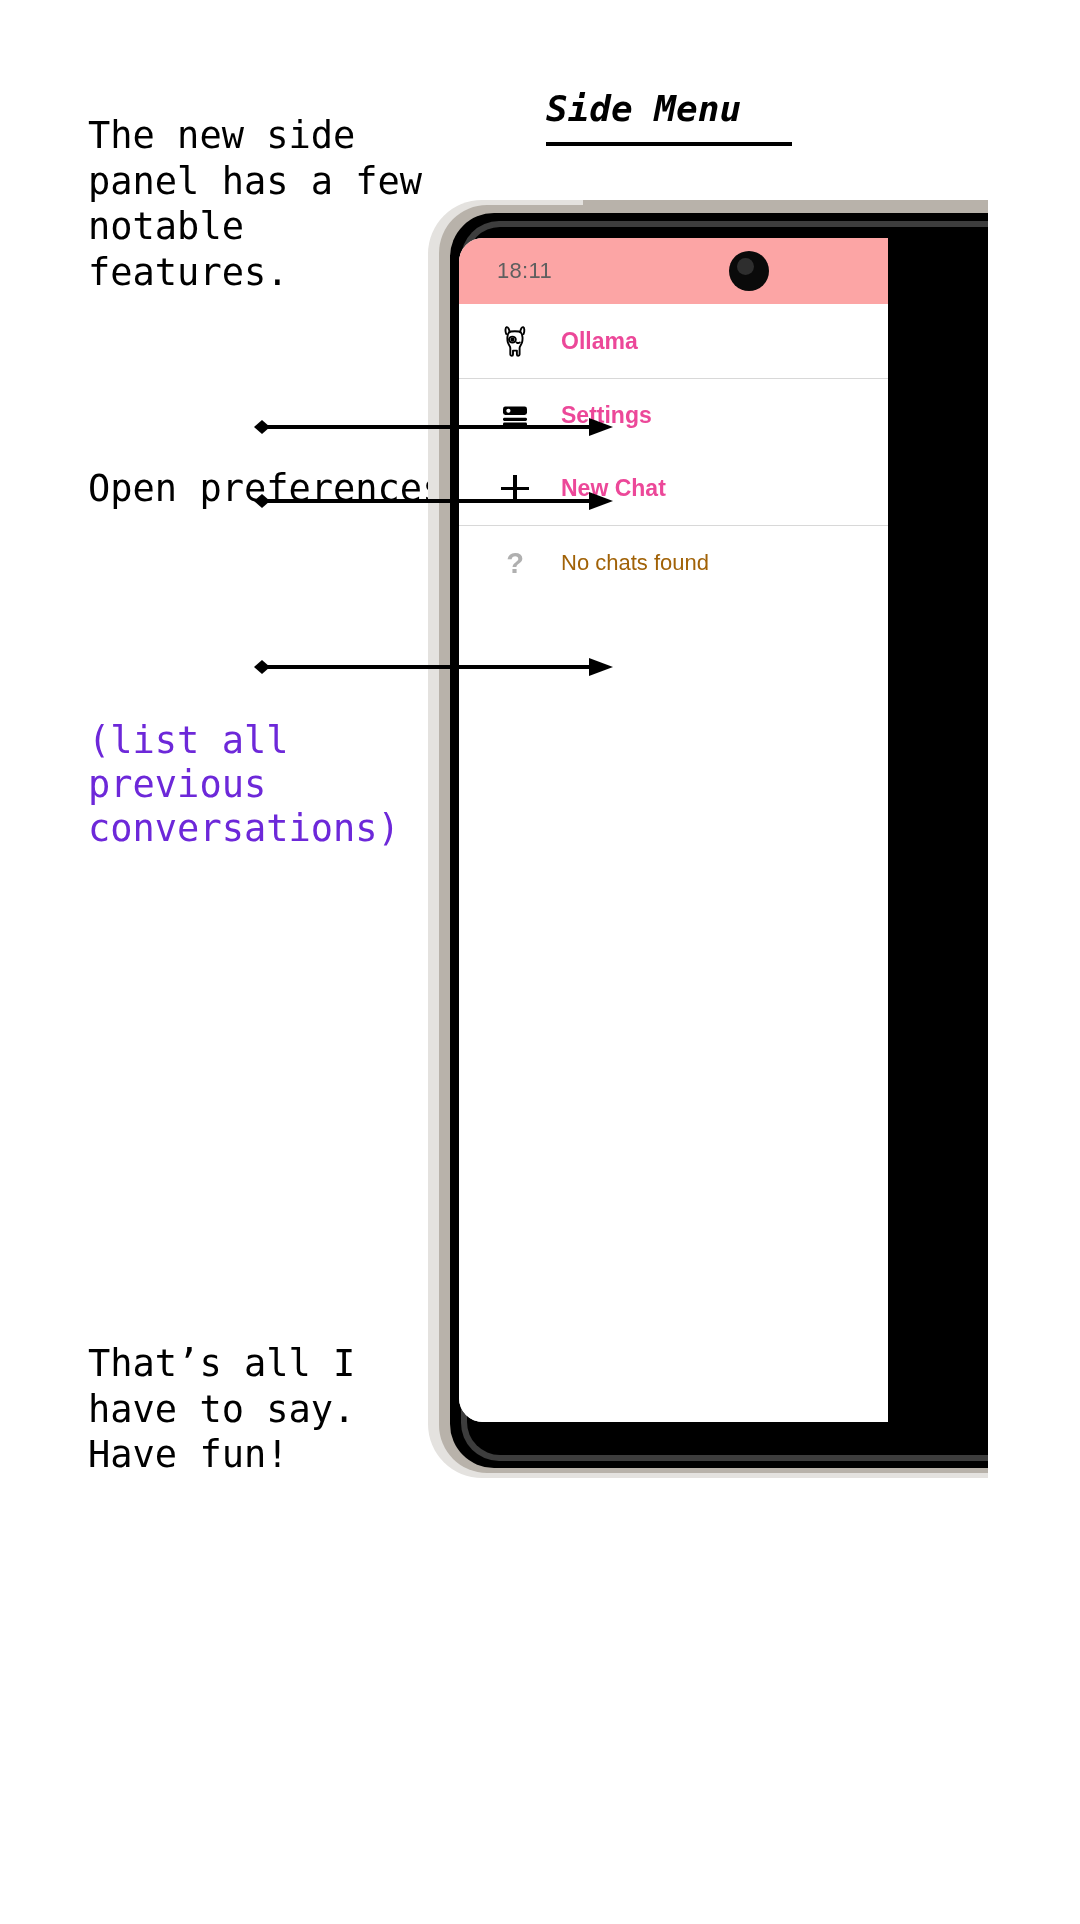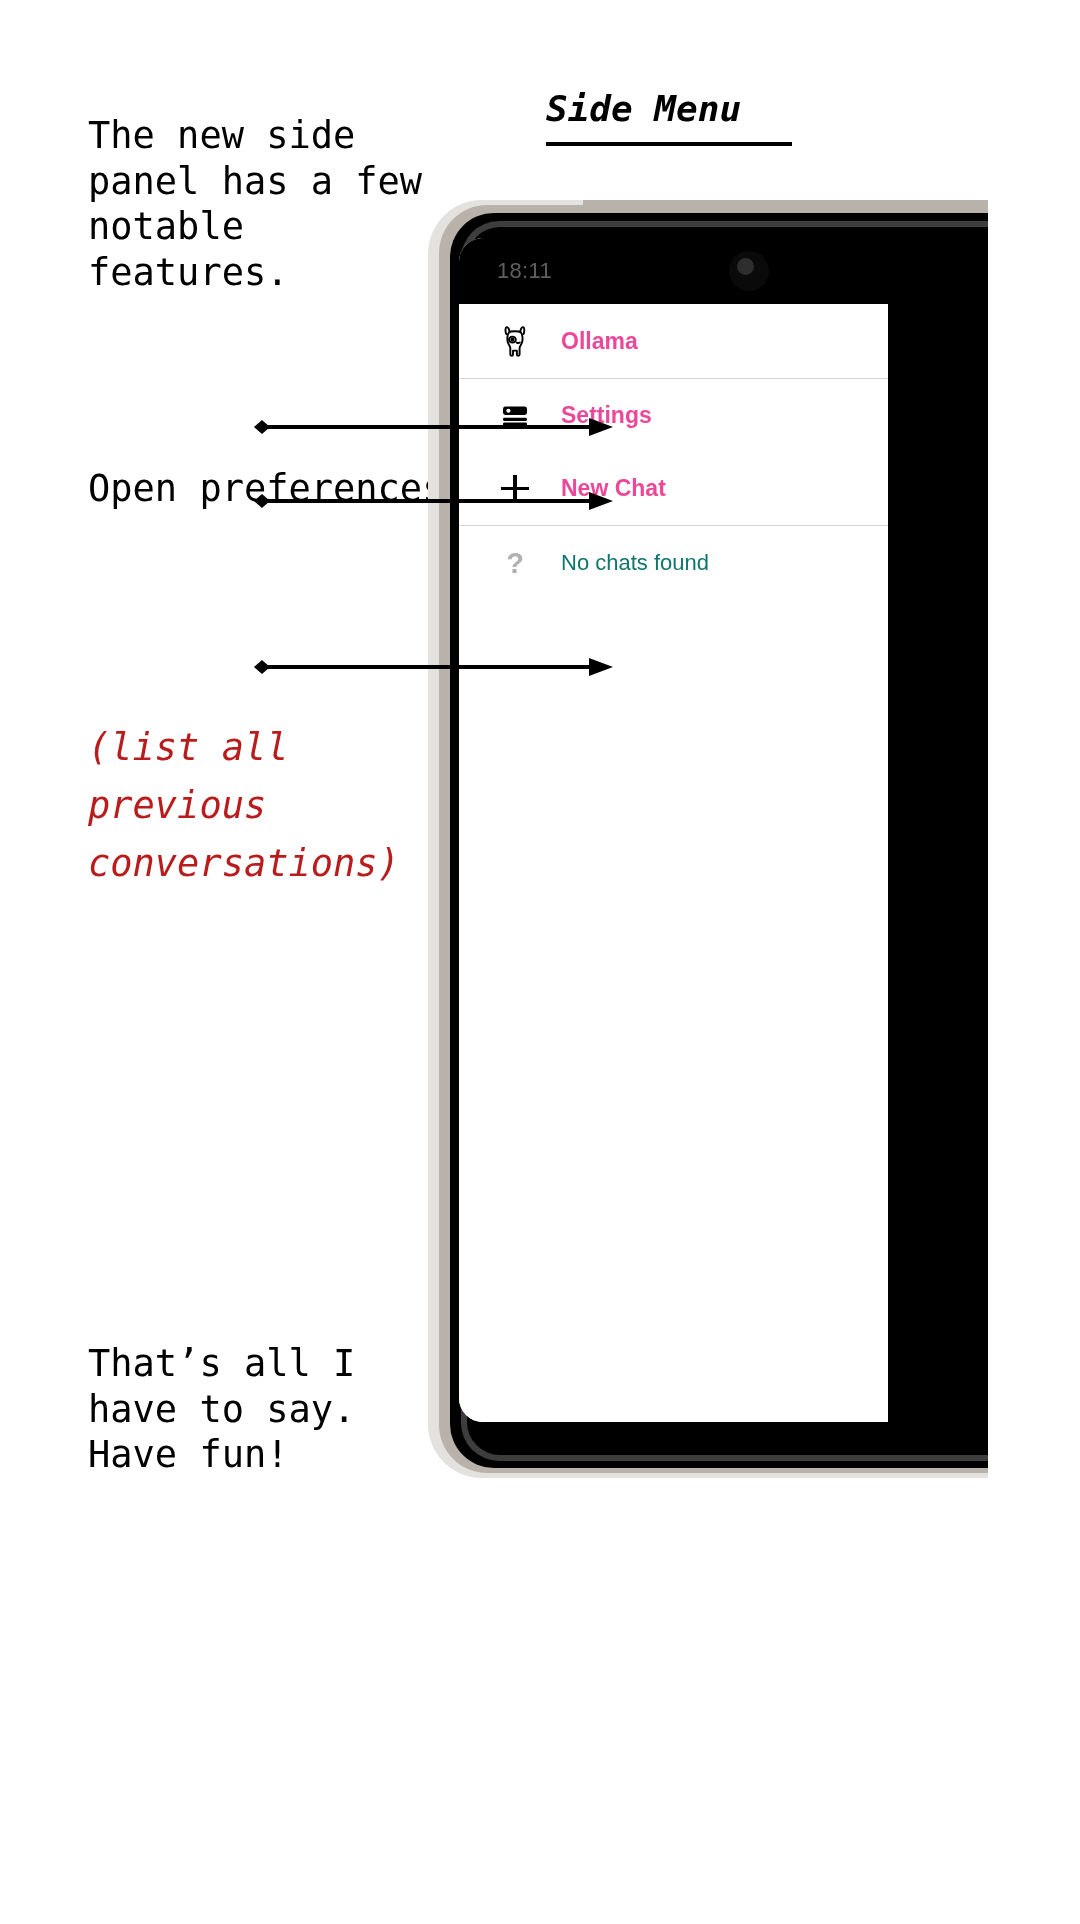--- a/index.html
+++ b/index.html
@@ -41,23 +41,22 @@
     font-family: "DejaVu Sans Mono", monospace;
     font-size: 37px;
     line-height: 45.5px;
     color: #000;
     white-space: pre;
   }
   .anno-sub {
     position: absolute;
     font-family: "DejaVu Sans Mono", monospace;
     font-size: 37px;
-    line-height: 58px;
-    font-style: italic;
-    color: #b91c1c;
+    line-height: 44px;
+    color: #6d28d9;
     white-space: pre;
   }
 
   #anno-intro  { left: 88px; top: 89px;   width: 380px; margin-top: 24px; }
   #anno-new    { left: 88px; top: 389px;  width: 400px; }
   #anno-prefs  { left: 88px; top: 466px;  width: 420px; }
   #anno-hist   { left: 88px; top: 674px;  width: 400px; }
   #anno-hist-sub { left: 88px; top: 719px; width: 400px; }
   #anno-outro  { left: 88px; top: 1341px; width: 400px; }
 
@@ -135,21 +134,21 @@
     background: #ffffff;
     border-radius: 24px 0 0 24px;
     overflow: hidden;
   }
   
 
   
   #statusbar {
     position: relative;
     height: 66px;
-    background: #000000;
+    background: #fca5a5;
   }
   #status-time {
     position: absolute;
     left: 38px; top: 20px;
     font-family: "Liberation Sans", sans-serif;
     font-size: 22px;
     font-weight: normal;
     color: #5f5f5f;
     letter-spacing: 0.3px;
   }
@@ -190,21 +189,21 @@
     font-size: 23px;
     font-weight: bold;
     color: #ec4899;
     white-space: nowrap;
   }
   .menu-label-muted {
     margin-left: 28px;
     font-family: "Liberation Sans", sans-serif;
     font-size: 22px;
     font-weight: normal;
-    color: #0f766e;
+    color: #a16207;
     white-space: nowrap;
   }
   .divider {
     height: 1px;
     background: #d8d8d8;
     margin: 0;
   }
   #header-row { height: 74px; }
   #empty-row  { height: 74px; }
 

